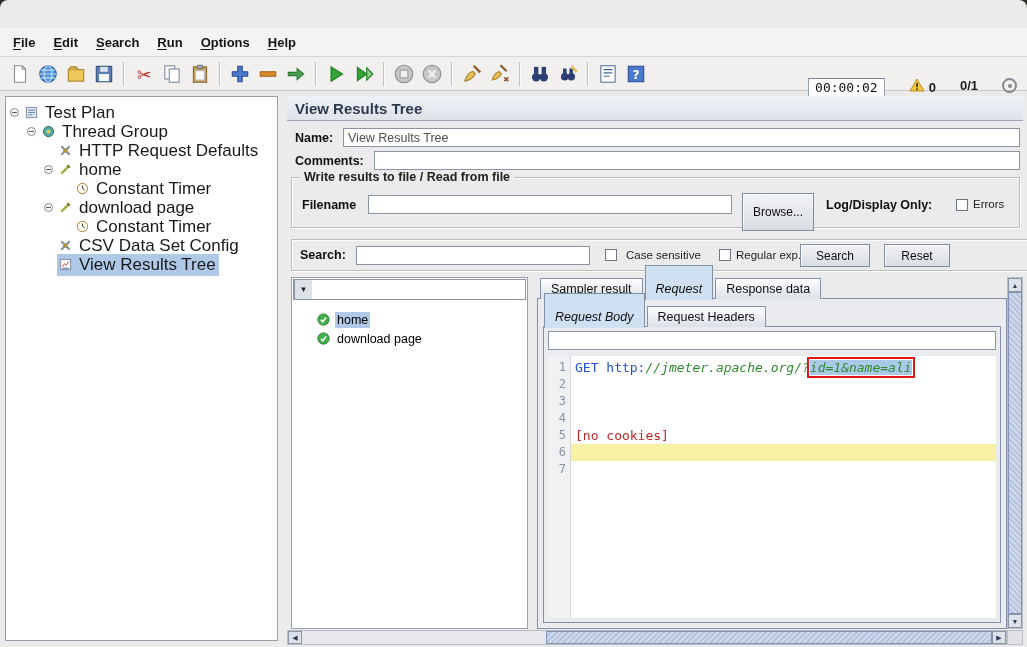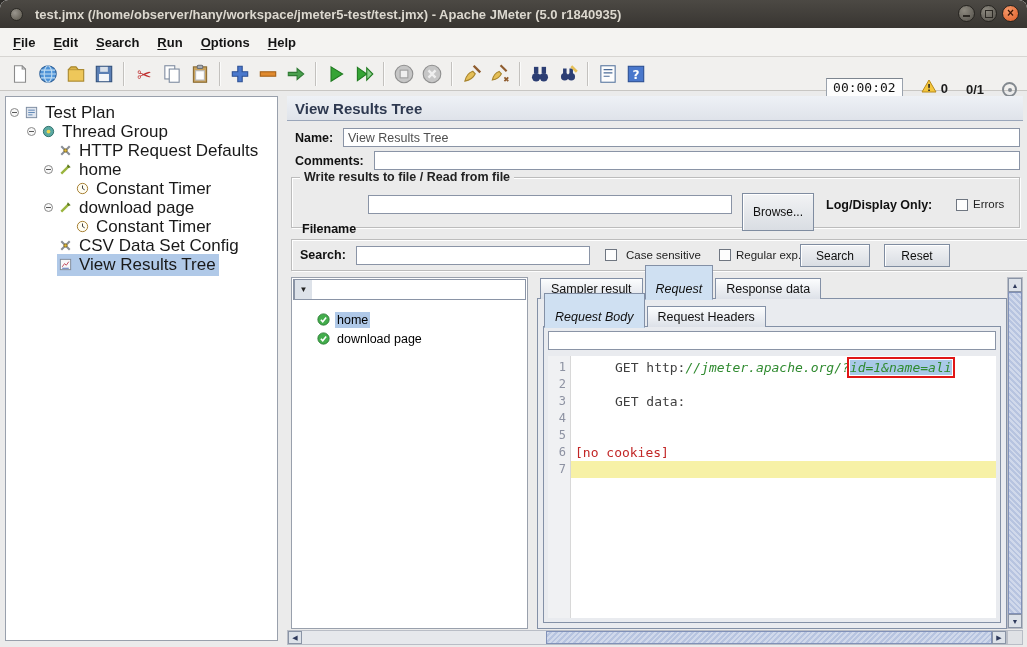--- a/index.html
+++ b/index.html
@@ -19,21 +19,21 @@
   
   .menubar{position:absolute;left:0;top:28px;width:100%;height:29px;background:#f4f3f1;border-bottom:1px solid #d7d5d2;display:flex;align-items:center;padding-left:4px;box-sizing:border-box;}
   .menu-item{padding:4px 9px;font-size:13px;font-weight:bold;color:#141414;cursor:default;}
   .mn{text-decoration:underline;text-underline-offset:2px;}
 
   
   .toolbar{position:absolute;left:0;top:57px;width:100%;height:34px;background:#f1f0ee;border-bottom:1px solid #c8c6c3;box-sizing:border-box;display:flex;align-items:center;padding:0 6px;}
   #toolbar-icons{display:flex;align-items:center;height:100%;}
   .tbtn{width:28px;height:27px;display:flex;align-items:center;justify-content:center;border-radius:3px;}
   .tsep{width:1px;height:24px;background:#c3c1be;border-right:1px solid #fbfbfa;margin:0 5px;}
-  .tb-right{margin-left:auto;display:flex;align-items:flex-end;gap:18px;padding-right:4px;margin-top:28px;}
+  .tb-right{margin-left:auto;display:flex;align-items:flex-start;gap:24px;padding-right:4px;margin-top:28px;}
   .timerbox{font-family:"DejaVu Sans Mono",monospace;font-size:13px;color:#111;background:#fdfdfd;border:1px solid #9aa2ad;border-top-color:#7d858f;padding:1px 6px;}
   .warnwrap{display:flex;align-items:center;gap:4px;}
   .warn-count,.threads{font-size:13px;font-weight:bold;color:#1c1c1c;}
   .statuscircle{width:15px;height:15px;border:2px solid #83898f;border-radius:50%;position:relative;box-sizing:border-box;}
   .statuscircle::after{content:"";position:absolute;left:3.5px;top:3.5px;width:4px;height:4px;border-radius:50%;background:#83898f;}
 
   
   .main-tree-panel{position:absolute;left:5px;top:96px;width:273px;height:545px;background:#fff;border:1px solid #99a0ac;box-sizing:border-box;padding-top:6px;overflow:hidden;}
   .tree-row{display:flex;align-items:center;height:19px;font-size:17px;color:#191919;cursor:default;}
   .knob{flex:none;width:9px;height:9px;border:1px solid #8a8a8a;border-radius:50%;background:#f8f8f8;margin-right:4px;position:relative;box-sizing:border-box;}
@@ -53,21 +53,21 @@
   #name-label{left:295px;top:131px;}
   #name-field{left:343px;top:128px;width:677px;height:19px;}
   #comments-label{left:295px;top:154px;}
   #comments-field{left:374px;top:151px;width:646px;height:19px;}
 
   .group-box{position:absolute;border:1px solid #bcbcbc;box-shadow:inset 1px 1px 0 #fff,1px 1px 0 #fdfdfd;box-sizing:border-box;}
   #file-box{left:291px;top:177px;width:729px;height:51px;overflow:visible;}
   #search-box{left:291px;top:239px;width:870px;height:32px;}
   .group-title{position:absolute;top:-8px;left:8px;background:#ebebeb;padding:0 4px;font-size:12.5px;font-weight:bold;color:#222;white-space:nowrap;}
   .group-box .albl{position:absolute;}
-  #filename-label{left:10px;top:20px;margin-top:24px;}
+  #filename-label{left:10px;top:20px;}
   #filename-field{left:76px;top:17px;width:364px;height:19px;}
   #browse-button{left:450px;top:15px;width:72px;height:38px;}
   #logdisplay-label{left:534px;top:20px;}
   #errors-cb{left:664px;top:21px;}
   #errors-label{left:681px;top:20px;}
   #search-label{left:8px;top:8px;}
   #search-field{left:64px;top:6px;width:234px;height:19px;}
   #case-cb{left:313px;top:9px;}
   #case-label{left:334px;top:9px;}
   #regex-cb{left:427px;top:9px;}
@@ -95,21 +95,21 @@
   .tab.active{background:#cfe0f2;padding-top:16px;margin-bottom:-1px;border-bottom:1px solid #cfe0f2;font-style:italic;}
   .tab-content{position:absolute;left:0;top:21px;right:0;bottom:0;border:1px solid #8390a6;background:#e9ebef;box-sizing:border-box;}
   .inner-box{position:absolute;left:5px;top:27px;right:5px;bottom:5px;border:1px solid #8390a6;background:#e9ebef;box-sizing:border-box;}
   #request-field{left:4px;top:4px;right:4px;height:19px;width:auto;}
   .editor{position:absolute;left:4px;top:29px;right:4px;bottom:4px;background:#fff;display:flex;overflow:hidden;font-family:"DejaVu Sans Mono",monospace;}
   .gutter{width:23px;background:#f0f1f3;border-right:1px solid #d8d8d8;padding-top:3px;box-sizing:border-box;flex:none;}
   .gnum{height:17px;font-size:12px;color:#8d92a2;text-align:right;padding-right:4px;line-height:17px;}
   .elines{flex:1;padding-top:3px;overflow:hidden;}
   .eline{height:17px;line-height:17px;font-size:13px;white-space:pre;padding-left:4px;}
   .eline.cur{background:#f7f1a6;}
-  .seg-plain{color:#404040;margin-left:40px;}
+  .seg-plain{color:#1d4ed8;}
   .seg-comment{color:#2f8a2f;font-style:italic;}
   .seg-selected{color:#2f8a2f;font-style:italic;background:#a9c9e8;outline:2px solid #e01616;outline-offset:1px;}
   .seg-error{color:#c22626;}
 
   
   .vscroll{position:absolute;left:1007px;top:277px;width:16px;height:352px;background:#e6e8ec;border:1px solid #b9bdc6;box-sizing:border-box;}
   .sb-btn{position:absolute;background:#dde2e9;border:1px solid #8a94a6;display:flex;align-items:center;justify-content:center;font-size:7px;color:#2e3a5c;box-sizing:border-box;}
   #vs-up{left:0;top:0;width:14px;height:14px;}
   #vs-down{left:0;bottom:0;width:14px;height:14px;}
   .vthumb{position:absolute;left:0;top:14px;bottom:14px;width:14px;background:#b7c4e0;border:1px solid #8191b8;box-sizing:border-box;background-image:repeating-linear-gradient(45deg,rgba(255,255,255,.35) 0 2px,transparent 2px 4px);}
@@ -117,29 +117,20 @@
   #hs-left{left:0;top:0;width:14px;height:13px;}
   #hs-right{right:0;top:0;width:14px;height:13px;}
   .hthumb{position:absolute;left:258px;top:0;width:446px;height:13px;background:#b7c4e0;border:1px solid #8191b8;box-sizing:border-box;background-image:repeating-linear-gradient(135deg,rgba(255,255,255,.35) 0 2px,transparent 2px 4px);}
   .corner{position:absolute;left:1007px;top:630px;width:16px;height:15px;background:#dfe1e5;border:1px solid #b9bdc6;box-sizing:border-box;}
 </style>
 </head>
 <body>
 
 <div id="window">
 
-  <div class="titlebar">
-    <span class="win-icon"></span>
-    <span class="title-text">test.jmx (/home/observer/hany/workspace/jmeter5-test/test.jmx) - Apache JMeter (5.0 r1840935)</span>
-    <span class="win-btns">
-      <span class="wbtn min"></span>
-      <span class="wbtn max"></span>
-      <span class="wbtn close"></span>
-    </span>
-  </div>
 
   <div class="menubar">
       <span class="menu-item"><span class="mn">F</span>ile</span>
       <span class="menu-item"><span class="mn">E</span>dit</span>
       <span class="menu-item"><span class="mn">S</span>earch</span>
       <span class="menu-item"><span class="mn">R</span>un</span>
       <span class="menu-item"><span class="mn">O</span>ptions</span>
       <span class="menu-item"><span class="mn">H</span>elp</span>
     </div>
 
@@ -479,21 +470,20 @@
               <div class="gnum">2</div>
               <div class="gnum">3</div>
               <div class="gnum">4</div>
               <div class="gnum">5</div>
               <div class="gnum">6</div>
               <div class="gnum">7</div>
             </div>
           <div class="elines">
               <div class="eline"><span class="seg-plain">GET http:</span><span class="seg-comment">//jmeter.apache.org/?</span><span class="seg-selected">id=1&amp;name=ali</span></div>
               <div class="eline"></div>
-              <div class="eline"><span class="seg-plain">GET data:</span></div>
               <div class="eline"></div>
               <div class="eline"></div>
               <div class="eline"><span class="seg-error">[no cookies]</span></div>
               <div class="eline cur"></div>
             </div>
         </div>
       </div>
     </div>
   </div>
 

